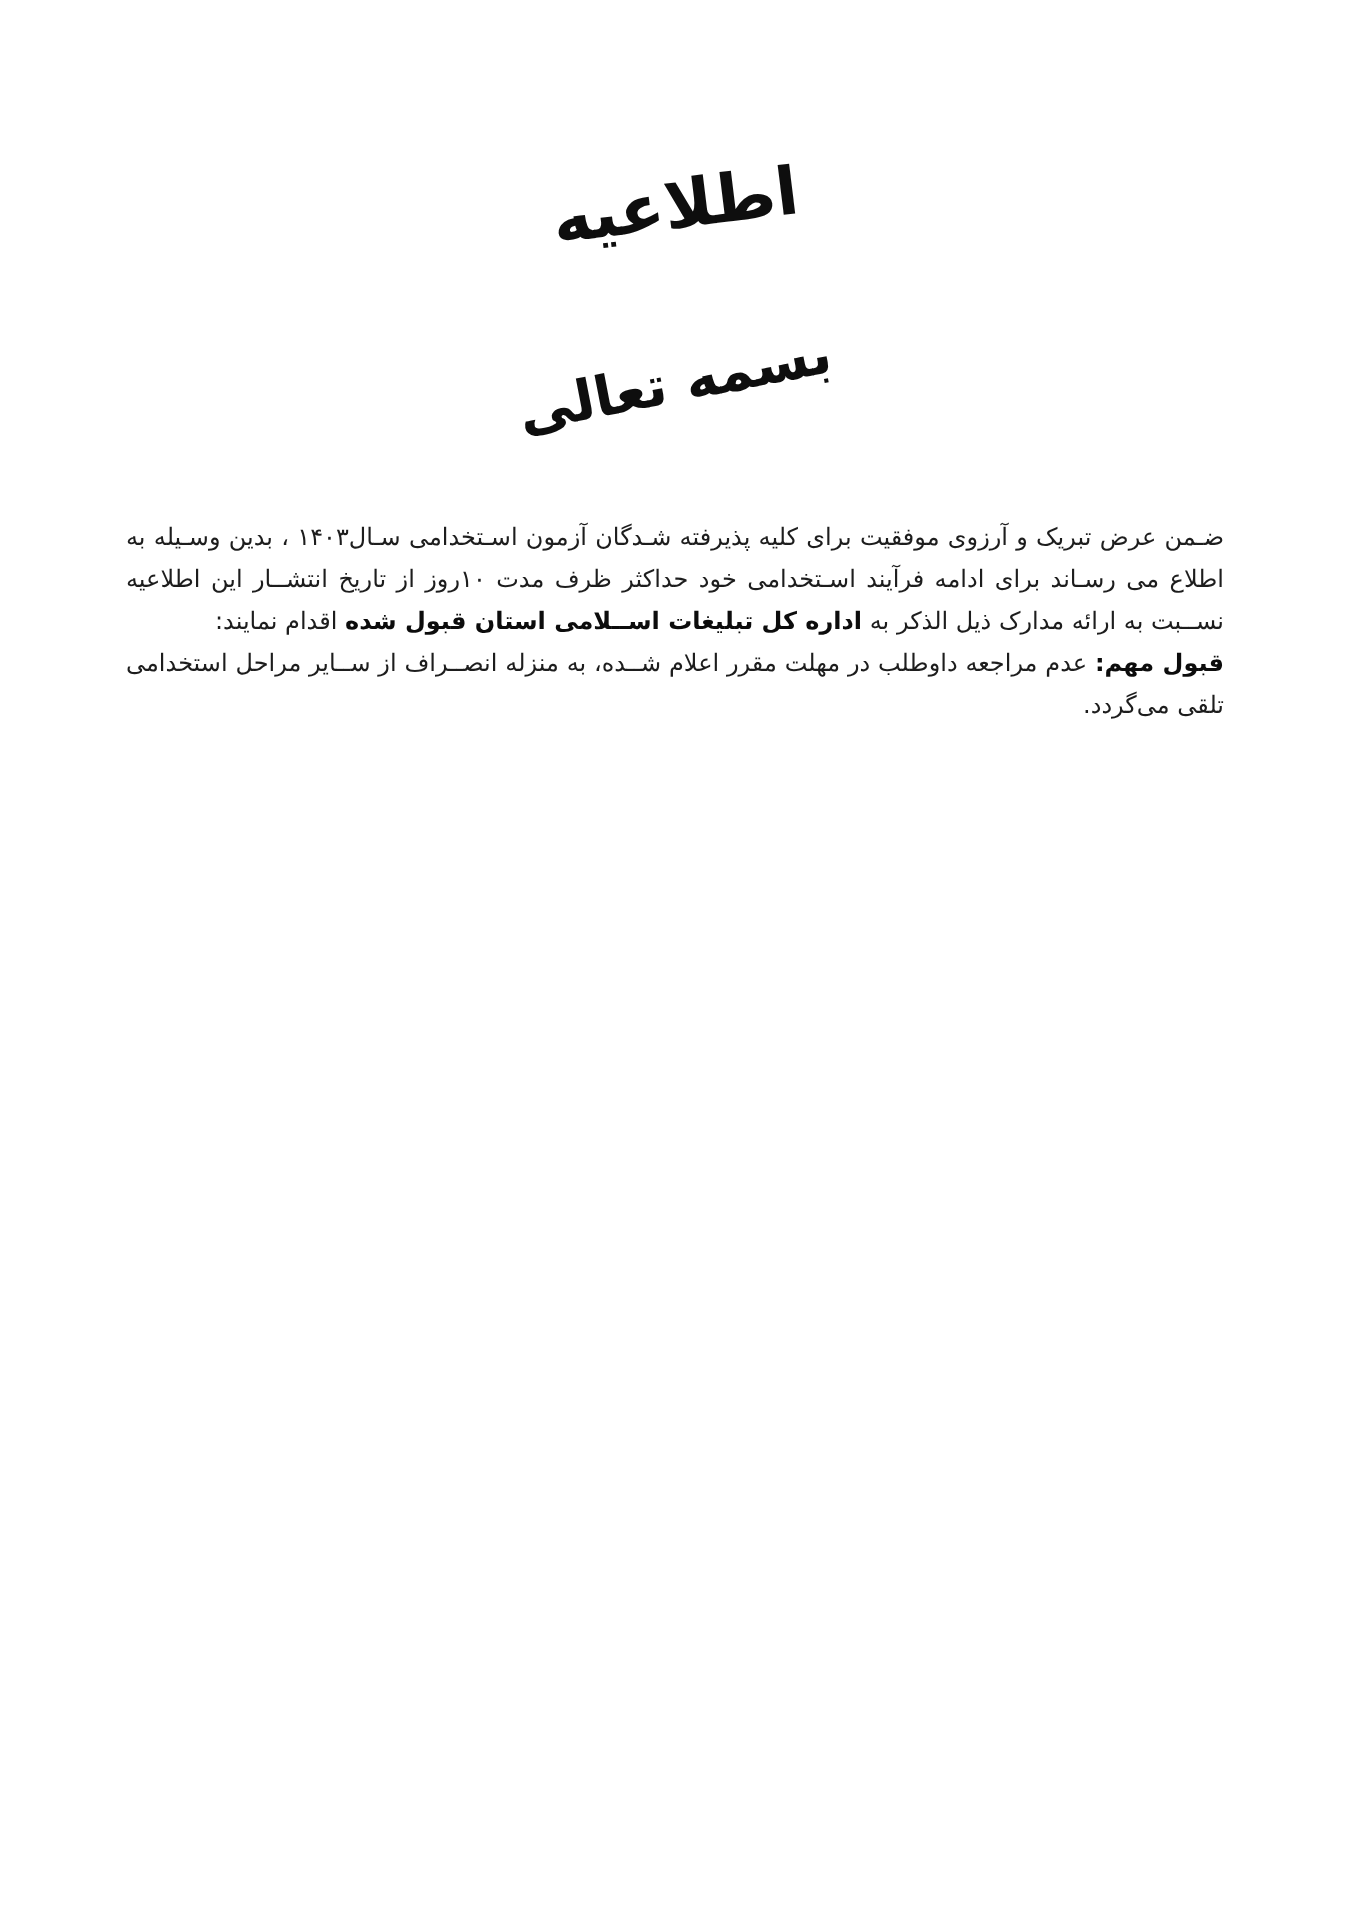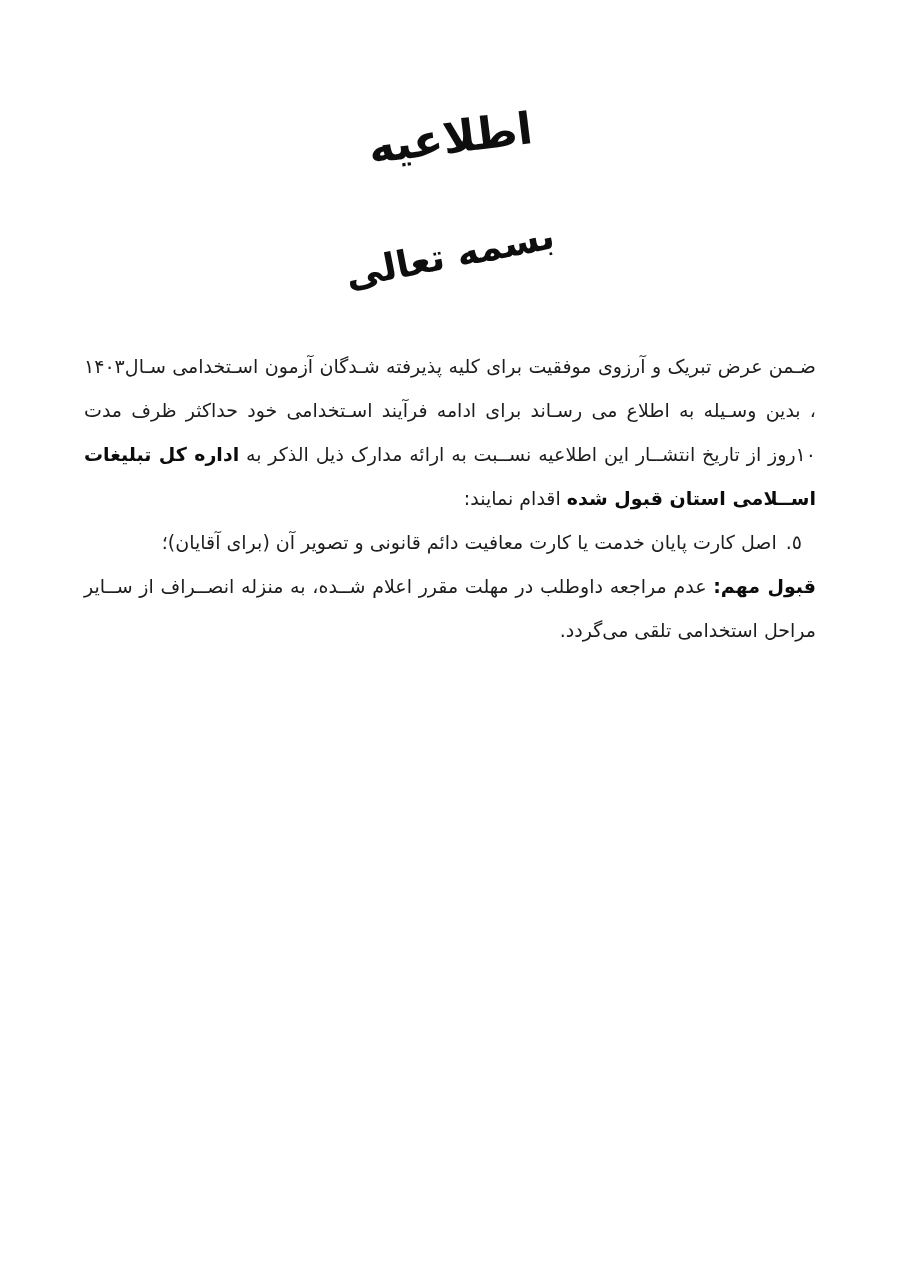--- a/index.html
+++ b/index.html
@@ -37,22 +37,22 @@
     transform: rotate(-7deg);
   }
   .besm-wrap { height: 86px; margin-top: 26px; }
   .besm-text {
     display: inline-block;
     font-size: 37px;
     transform: rotate(-11deg);
   }
   
   .bodytext {
-    font-size: 19px;
-    line-height: 44px;
+    font-size: 16px;
+    line-height: 28px;
   }
   .intro {
     margin: 24px 0 0 0;
     text-align: justify;
   }
   .b { font-weight: bold; color: #0c0c0c; }
   .list {
     margin: 0;
     padding: 0 14px 0 0;
   }
@@ -83,19 +83,18 @@
 
   <div class="cal-wrap besm-wrap">
     <span class="besm-text">بسمه تعالی</span>
   </div>
 
   <div class="bodytext">
 
     <p class="intro"><span>ضـمن عرض تبریک و آرزوی موفقیت برای کلیه پذیرفته شـدگان آزمون اسـتخدامی سـال۱۴۰۳ ، بدین وسـیله به اطلاع می رسـاند برای ادامه فرآیند اسـتخدامی خود حداکثر ظرف مدت ۱۰روز از تاریخ انتشــار این اطلاعیه نســبت به ارائه مدارک ذیل الذکر به </span><span class="b">اداره کل تبلیغات اســلامی استان قبول شده</span><span> اقدام نمایند:</span></p>
 
     <div class="list">
-      <p class="item"><span class="num">٥.</span><span class="txt">اصل کارت پایان خدمت یا کارت معافیت دائم قانونی و تصویر آن (برای آقایان)؛</span></p>
     </div>
 
     <p class="note"><span class="b">قبول مهم:</span><span> عدم مراجعه داوطلب در مهلت مقرر اعلام شــده، به منزله انصــراف از ســایر مراحل استخدامی تلقی می‌گردد.</span></p>
 
   </div>
 </div>
 
 </body></html>

